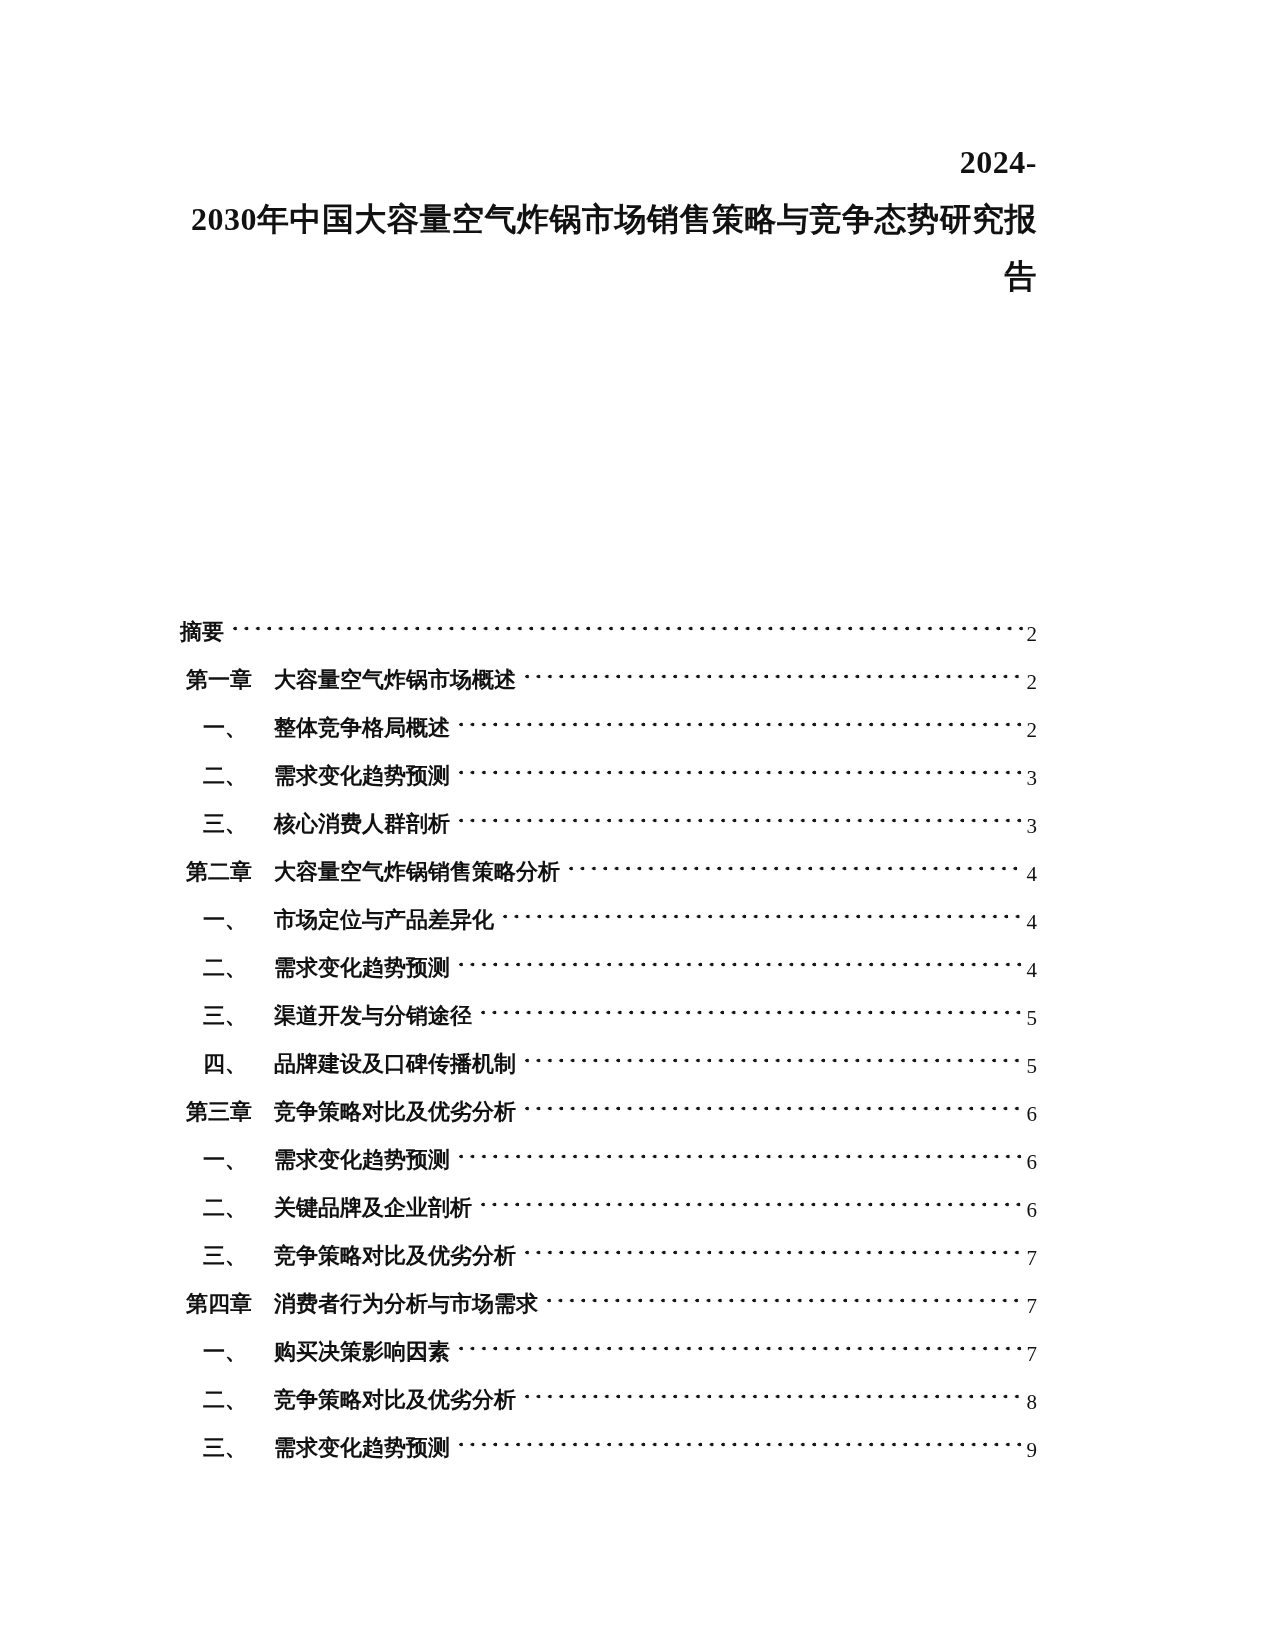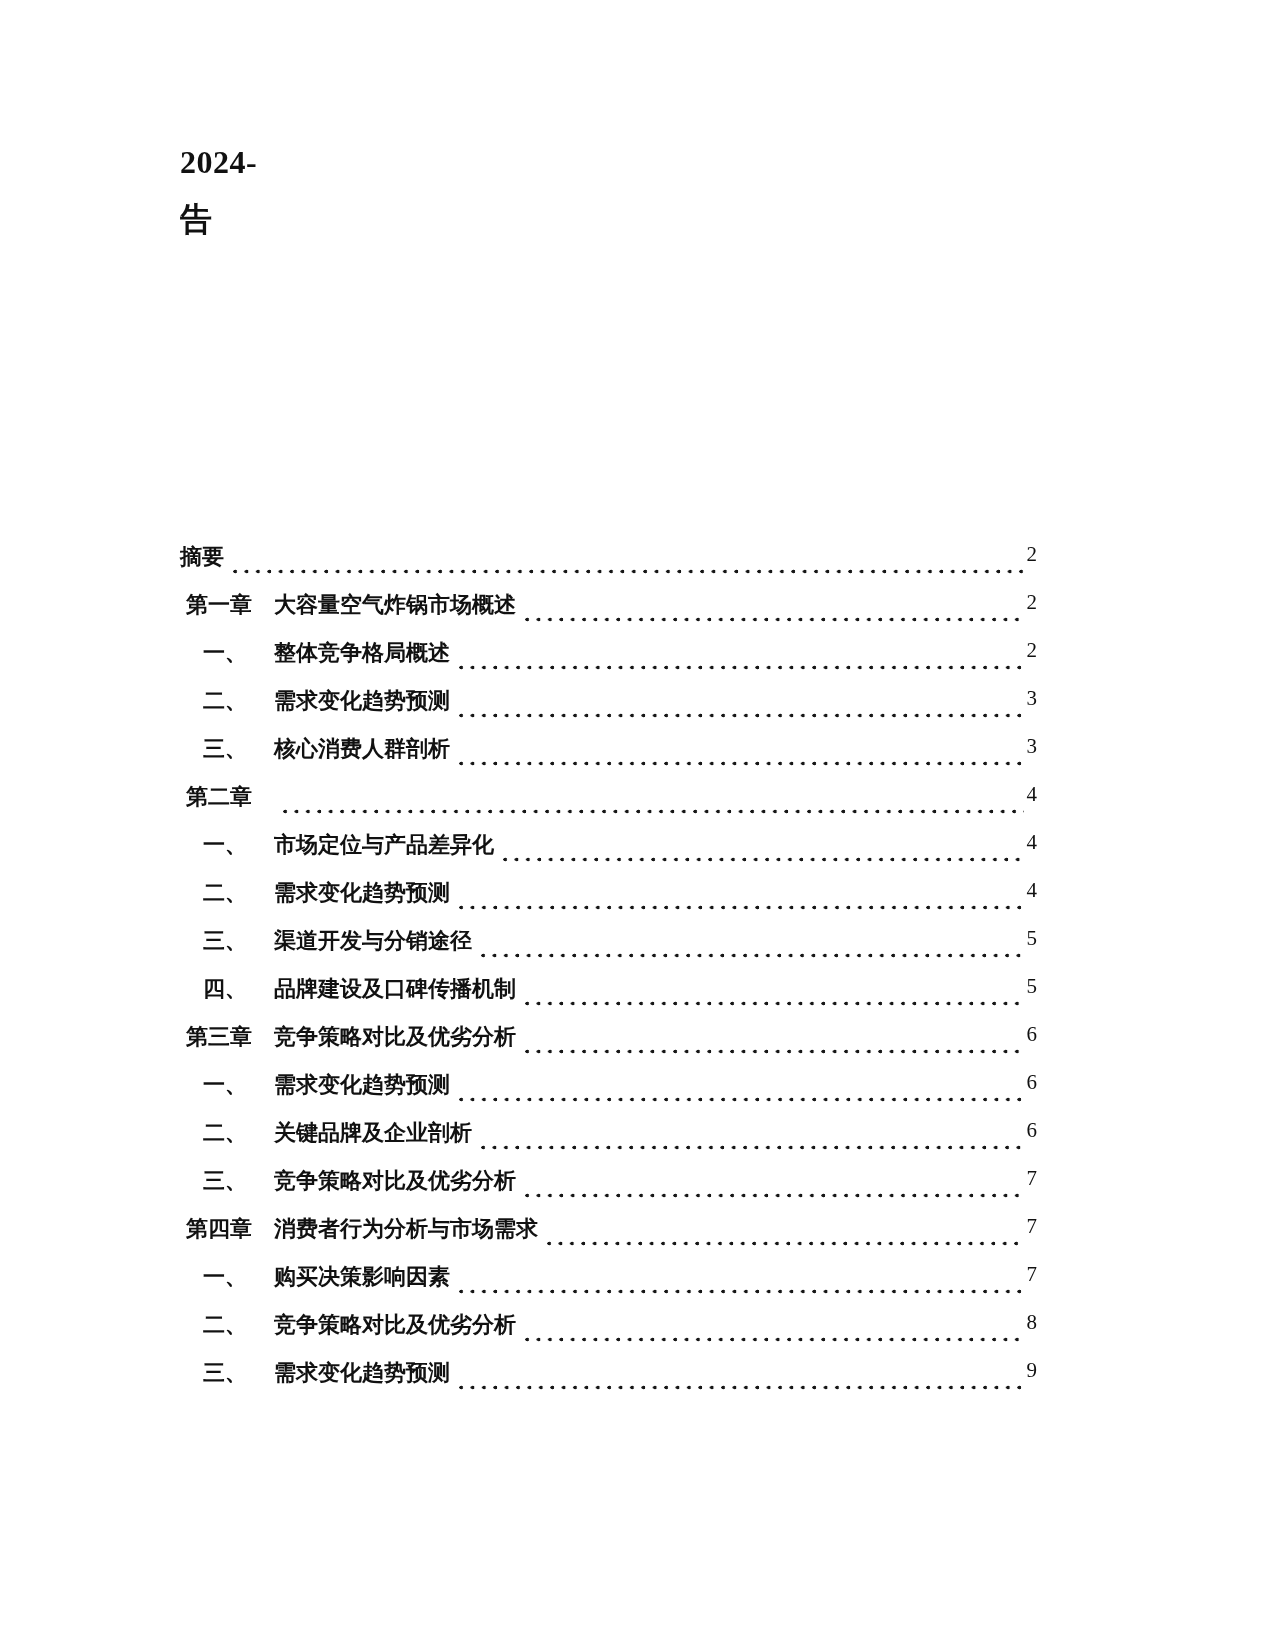--- a/index.html
+++ b/index.html
@@ -9,32 +9,32 @@
     height: 1650px;
     margin: 0 auto;
     background: #ffffff;
     box-sizing: border-box;
     padding: 134px 238px 0 180px;
     font-family: "Liberation Serif", "DejaVu Serif", serif;
     color: #111111;
     overflow: hidden;
   }
   .title-block {
-    text-align: left;
+    text-align: right;
     font-size: 32px;
     font-weight: 700;
     line-height: 57px;
     letter-spacing: 0.5px;
   }
   .toc {
     margin-top: 294px;
   }
   .toc-row {
     display: flex;
-    align-items: flex-start;
+    align-items: flex-end;
     height: 48px;
     font-size: 22px;
     white-space: nowrap;
   }
   .toc-row .prefix,
   .toc-row .label {
     font-weight: 700;
     flex: 0 0 auto;
   }
   .toc-row .prefix { box-sizing: border-box; }
@@ -56,20 +56,21 @@
     font-size: 21px;
     font-weight: 400;
   }
 </style>
 </head>
 <body>
 
 <div class="page">
   <header class="title-block">
     <div class="title-line">2024-</div>
+    <div class="title-line">2030年中国大容量空气炸锅市场销售策略与竞争态势研究报</div>
     <div class="title-line">告</div>
   </header>
 
   <nav class="toc" id="toc">
       <div class="toc-row lvl-top">
 
     <span class="label">摘要</span>
     <span class="leader"></span>
     <span class="page-num">2</span>
   </div>
@@ -92,20 +93,21 @@
     <span class="page-num">3</span>
   </div>
       <div class="toc-row lvl-sub">
     <span class="prefix">三、</span>
     <span class="label">核心消费人群剖析</span>
     <span class="leader"></span>
     <span class="page-num">3</span>
   </div>
       <div class="toc-row lvl-chapter">
     <span class="prefix">第二章</span>
+    <span class="label">大容量空气炸锅销售策略分析</span>
     <span class="leader"></span>
     <span class="page-num">4</span>
   </div>
       <div class="toc-row lvl-sub">
     <span class="prefix">一、</span>
     <span class="label">市场定位与产品差异化</span>
     <span class="leader"></span>
     <span class="page-num">4</span>
   </div>
       <div class="toc-row lvl-sub">

